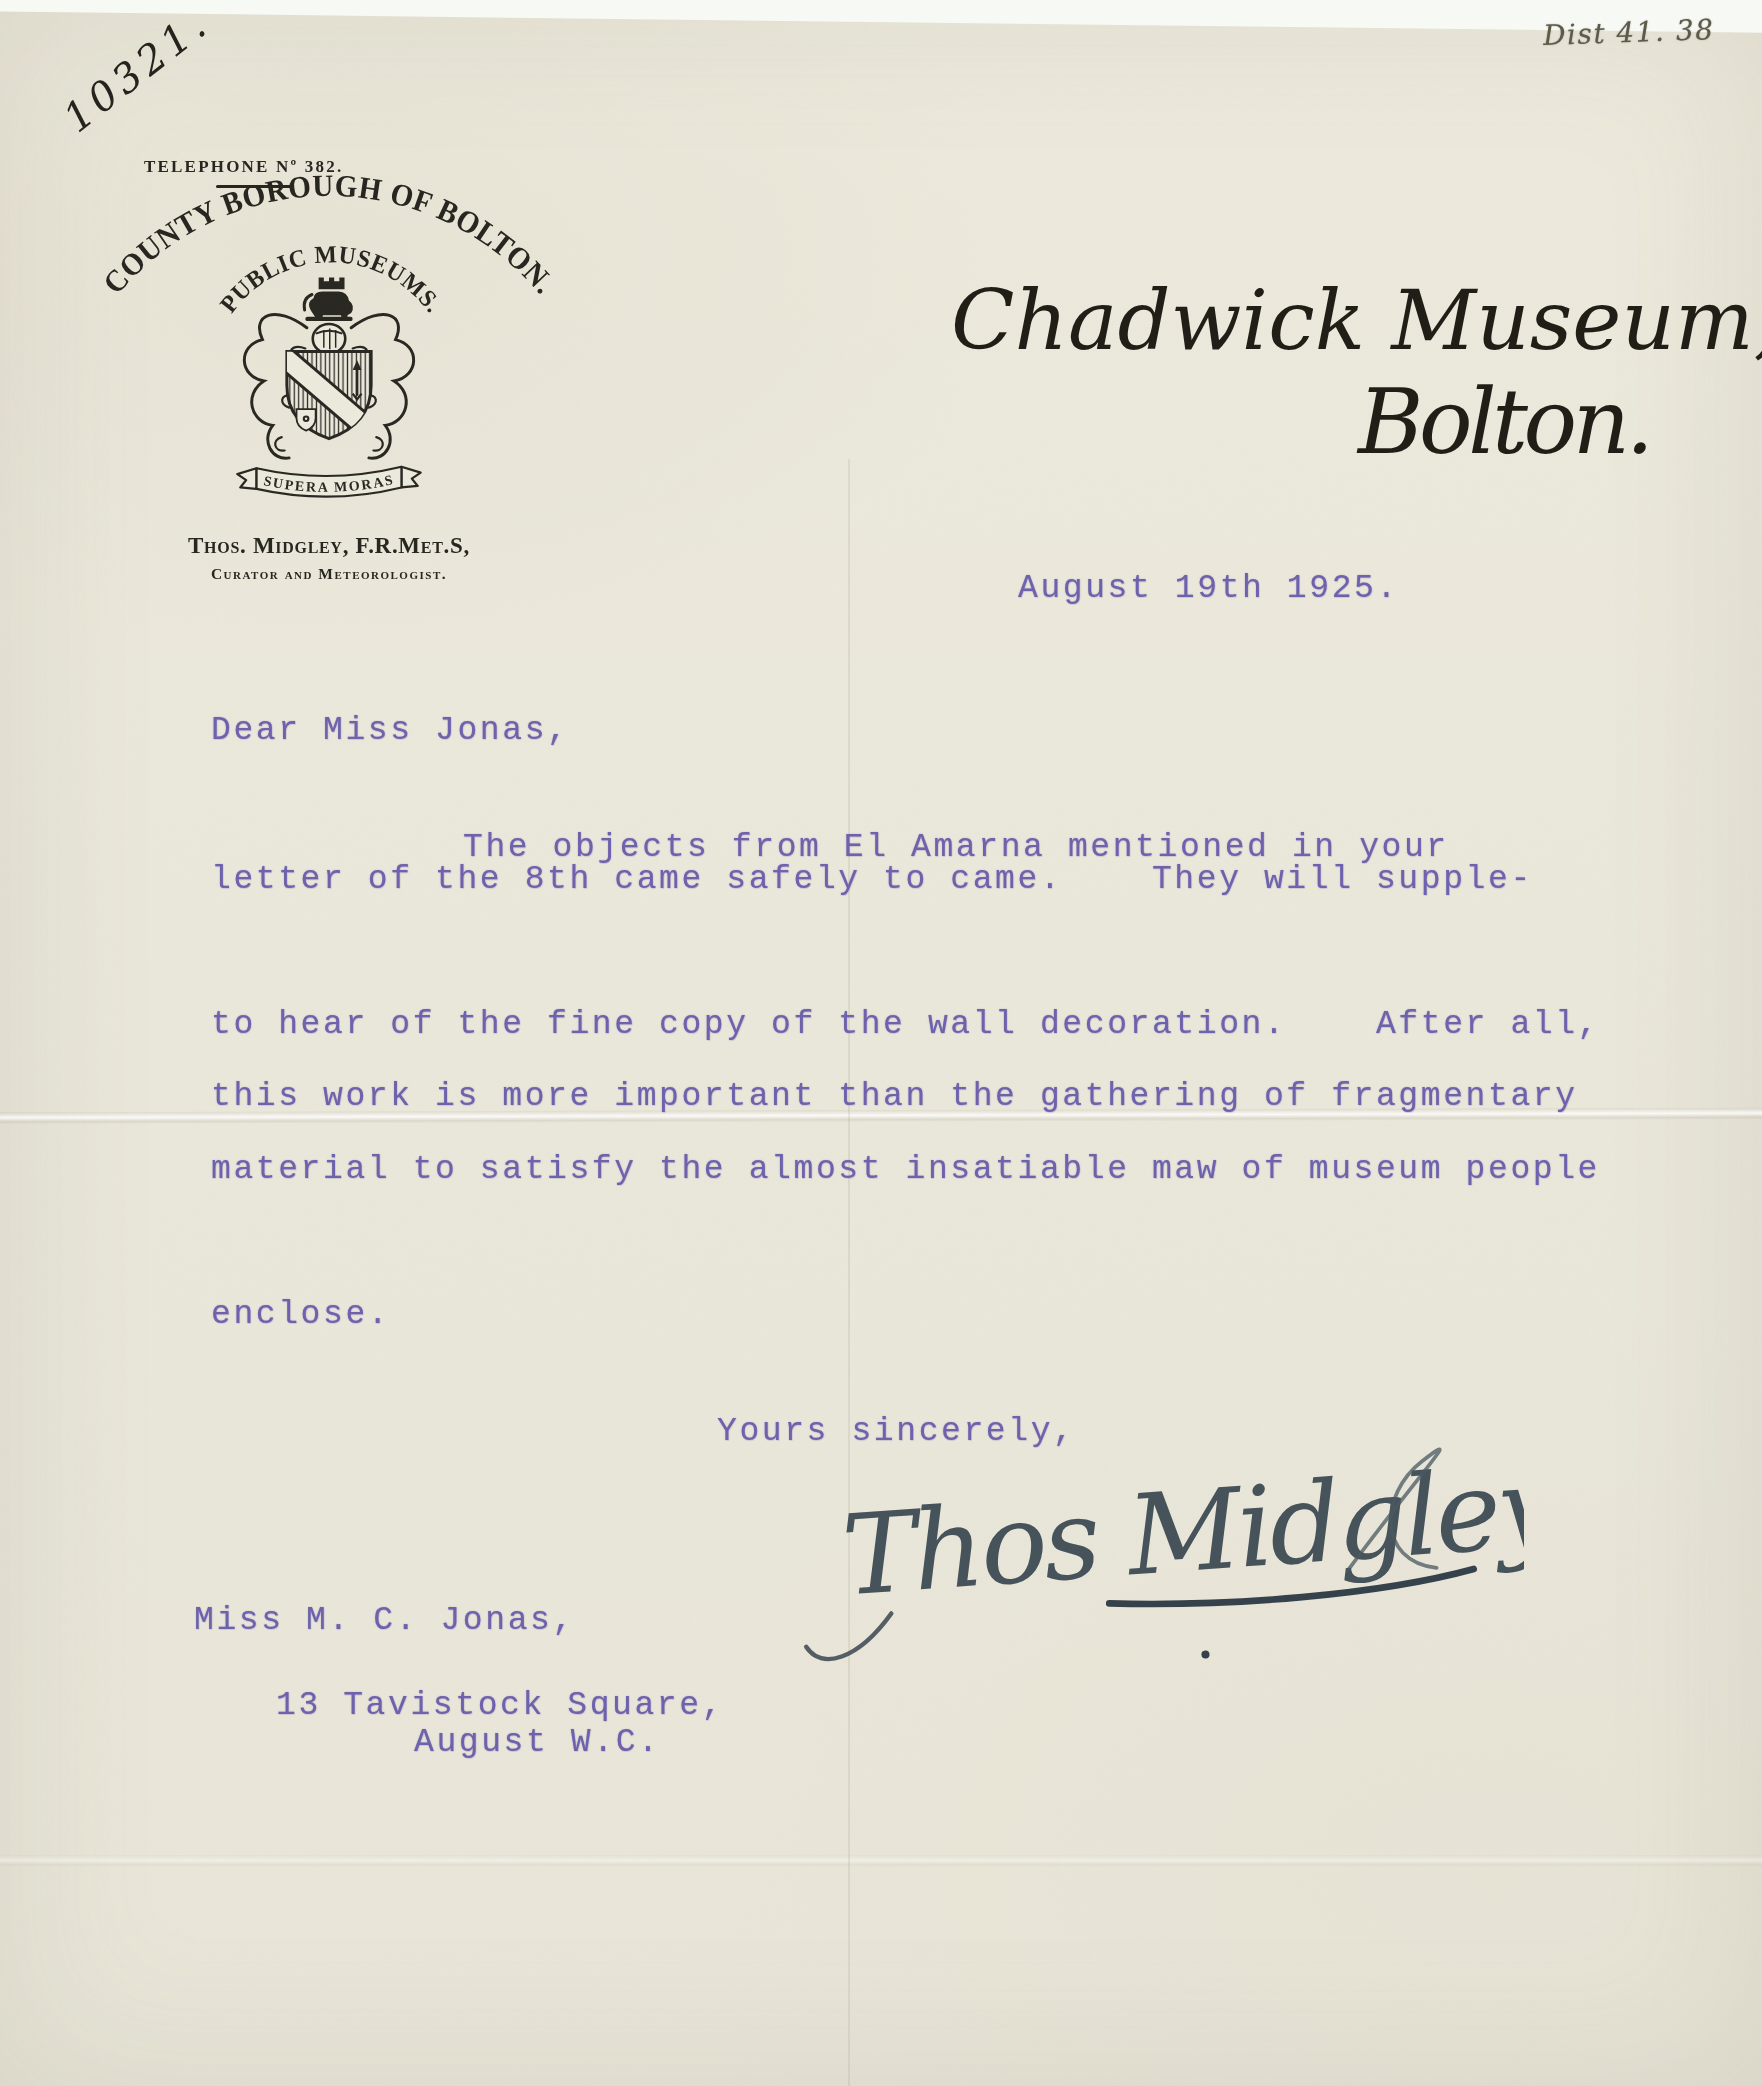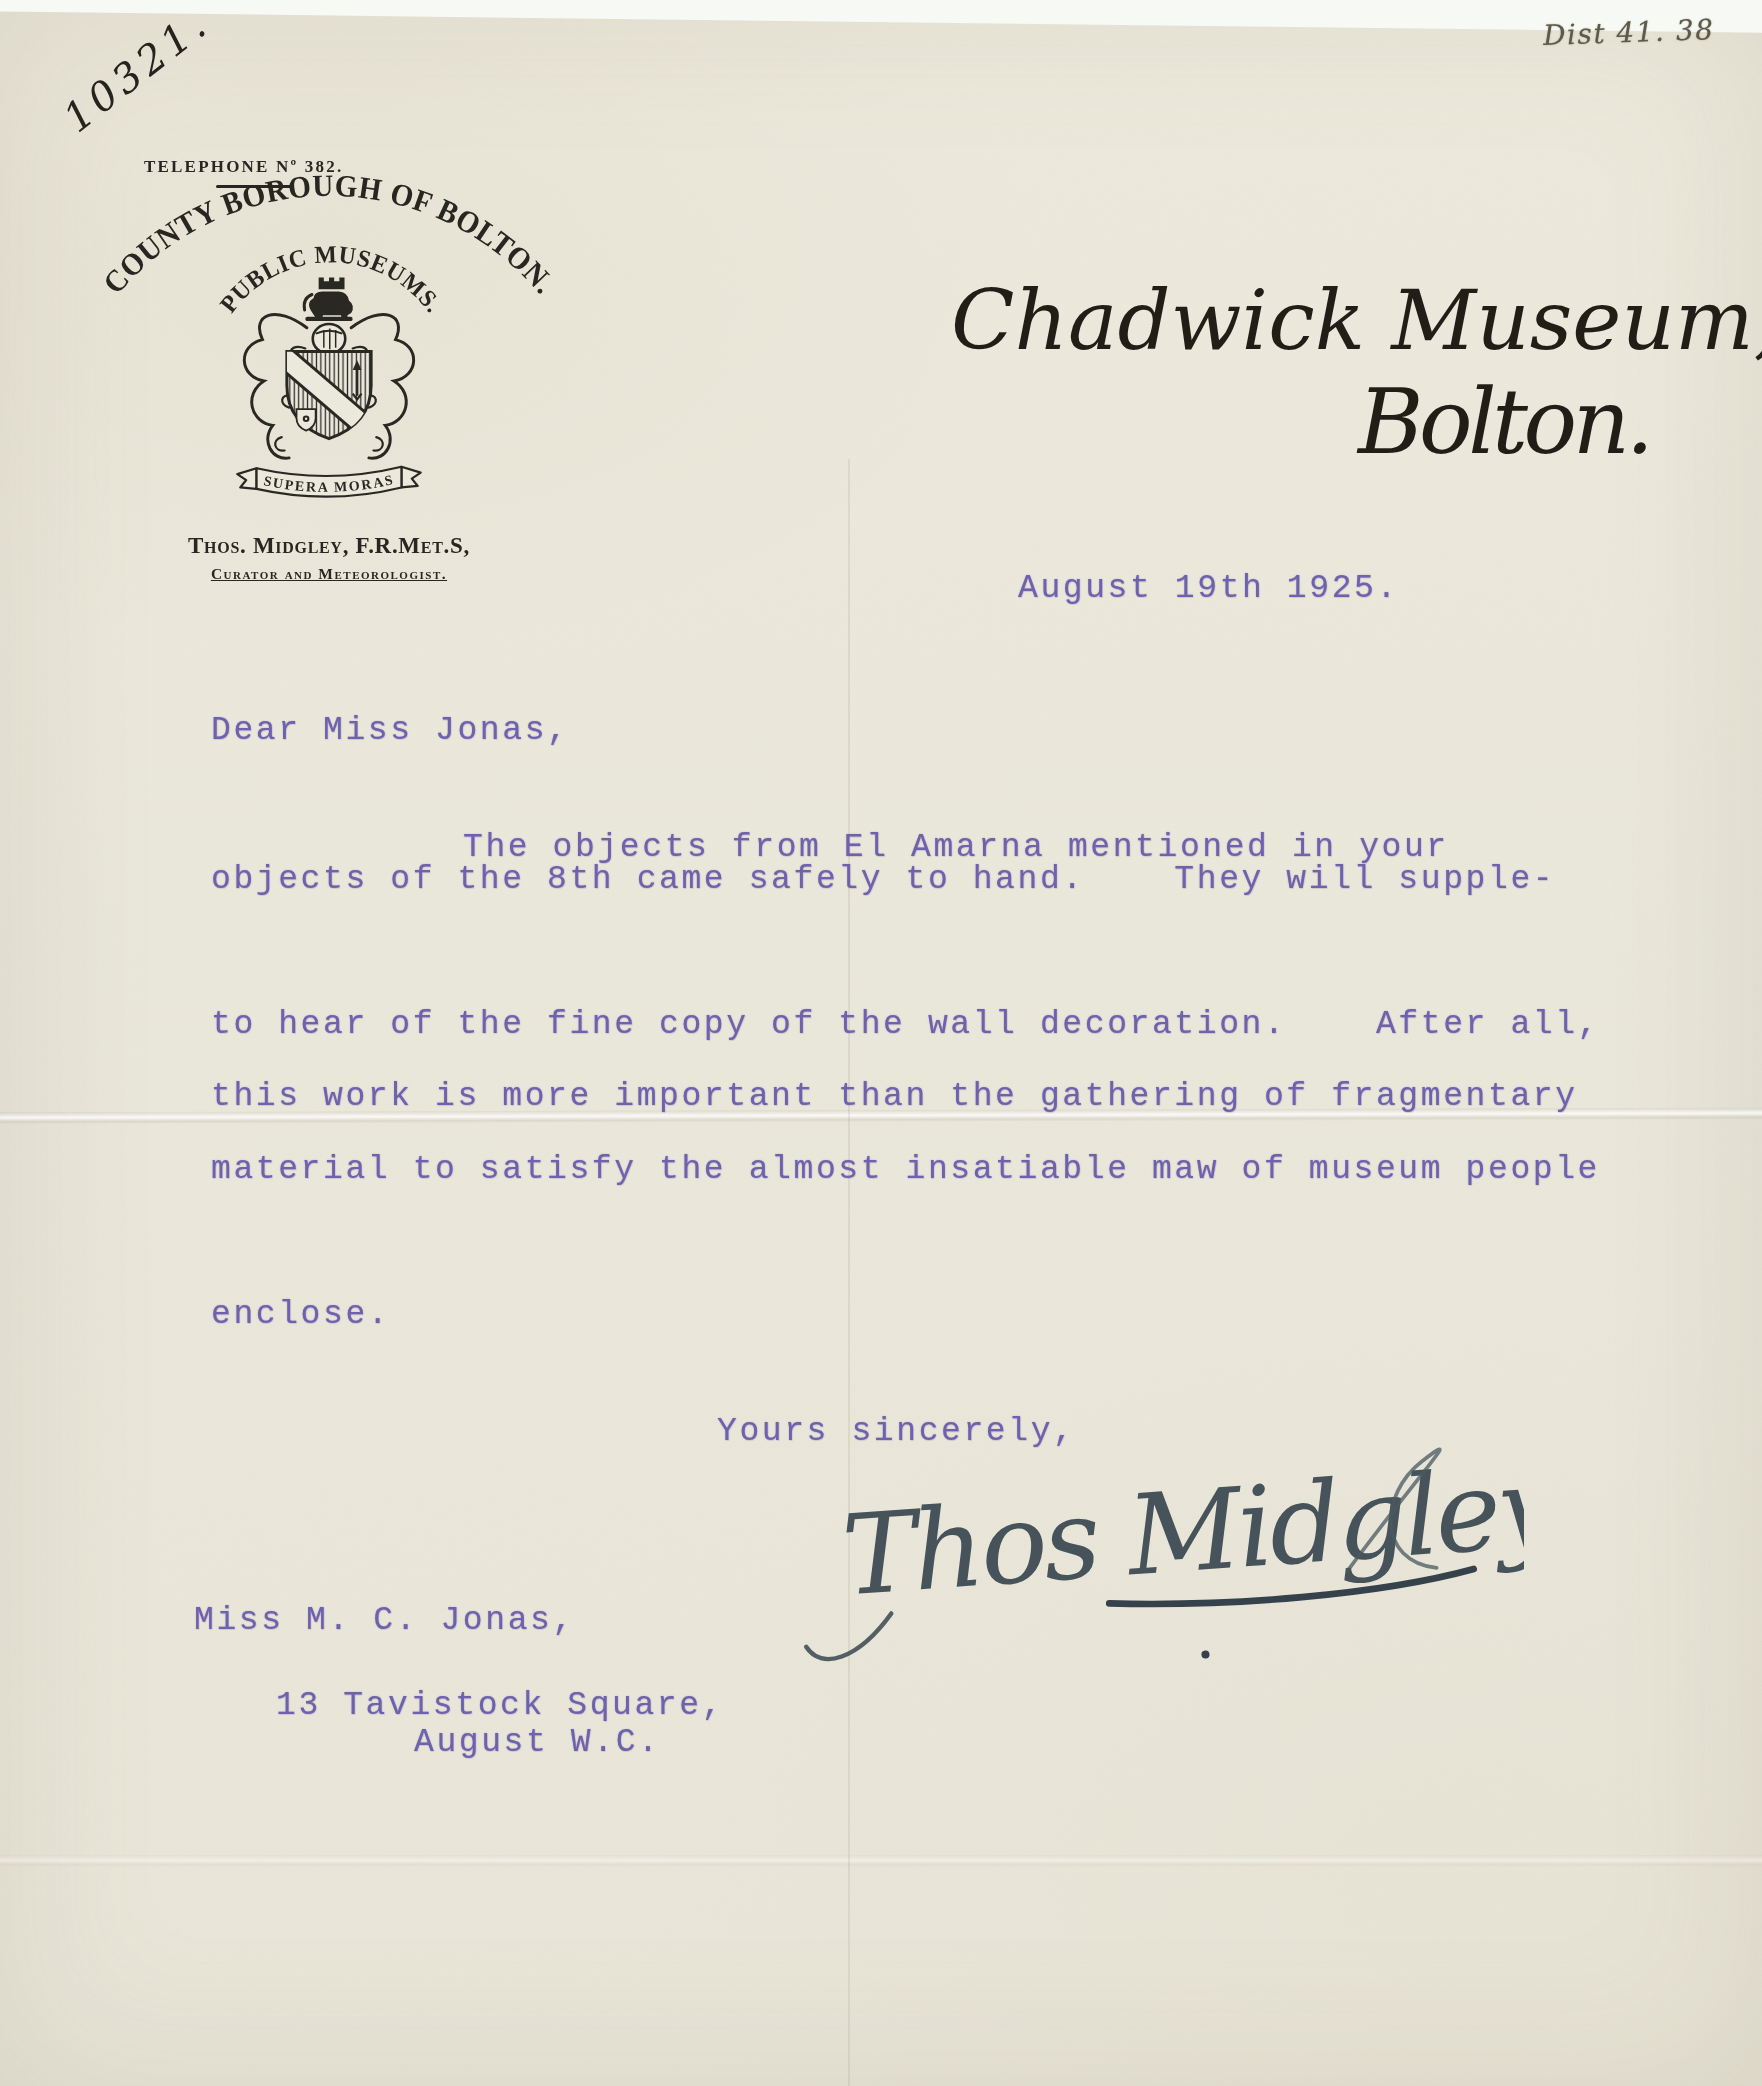--- a/index.html
+++ b/index.html
@@ -25,21 +25,21 @@
     font-size:40px;letter-spacing:5.2px;color:#25231d;transform:rotate(-38deg);transform-origin:left bottom;white-space:nowrap;}
   .pencil{position:absolute;left:1543px;top:16.3px;font-family:"DejaVu Serif", serif;font-style:italic;
     font-size:28px;letter-spacing:1.5px;color:#5e5a49;transform:rotate(-2deg);
     text-shadow:0 0 1.5px rgba(94,90,73,0.55);white-space:nowrap;}
   .telephone{position:absolute;left:144px;top:157px;width:222px;text-align:left;
     font-family:"Liberation Serif", serif;font-weight:bold;font-size:17px;letter-spacing:2.2px;color:#282620;white-space:nowrap;}
   .tel-rule{position:absolute;left:216px;top:185px;width:75px;height:3px;background:#282620;border-radius:1.5px;}
   .officer{position:absolute;left:70px;width:518px;text-align:center;color:#282620;
     font-family:"Liberation Serif", serif;font-variant:small-caps;white-space:nowrap;}
   .officer-name{top:533px;font-size:23px;font-weight:bold;letter-spacing:0.7px;}
-  .officer-title{top:565px;font-size:15.5px;font-weight:bold;letter-spacing:1.5px;text-decoration:underline;}
+  .officer-title{top:565px;font-size:15.5px;font-weight:bold;letter-spacing:1.5px;}
   .lh-svg{position:absolute;left:70px;top:174px;}
   .sig-svg{position:absolute;left:784px;top:1436px;}
   .grain{position:absolute;left:0;top:0;mix-blend-mode:multiply;opacity:0.5;pointer-events:none;}
 </style>
 </head>
 <body>
 
 <div class="page">
 
   <div class="scan-edge"></div>
@@ -130,21 +130,21 @@
   <div class="officer officer-name">Thos. Midgley, F.R.Met.S,</div>
   <div class="officer officer-title">Curator and Meteorologist.</div>
 
   <div class="script museum">Chadwick Museum,</div>
   <div class="script city">Bolton.</div>
 
   <div class="typed" style="left:1018px;top:572px;">August 19th 1925.</div>
   <div class="typed" style="left:211px;top:714px;">Dear Miss Jonas,</div>
 
   <div class="typed" style="left:463px;top:790px;margin-top:41px;">The objects from El Amarna mentioned in your</div>
-  <div class="typed" style="left:211px;top:863px;">objects of the 8th came safely to hand.    They will supple-</div>
+  <div class="typed" style="left:211px;top:863px;">letter of the 8th came safely to came.    They will supple-</div>
   <div class="typed" style="left:211px;top:1008px;">to hear of the fine copy of the wall decoration.    After all,</div>
   <div class="typed" style="left:211px;top:1080px;">this work is more important than the gathering of fragmentary</div>
   <div class="typed" style="left:211px;top:1153px;">material to satisfy the almost insatiable maw of museum people</div>
   <div class="typed" style="left:211px;top:1298px;">enclose.</div>
 
   <div class="typed" style="left:703px;top:1415px;margin-left:14px;">Yours sincerely,</div>
 
   <svg class="sig-svg" width="740" height="244" viewBox="0 0 1000 330">
     <g transform="rotate(-4 500 160)">
       <text x="80" y="185" font-family="DejaVu Serif, serif" font-style="italic" font-size="150" letter-spacing="-5" fill="#3a4750" opacity="0.92">Thos Midgley</text>

